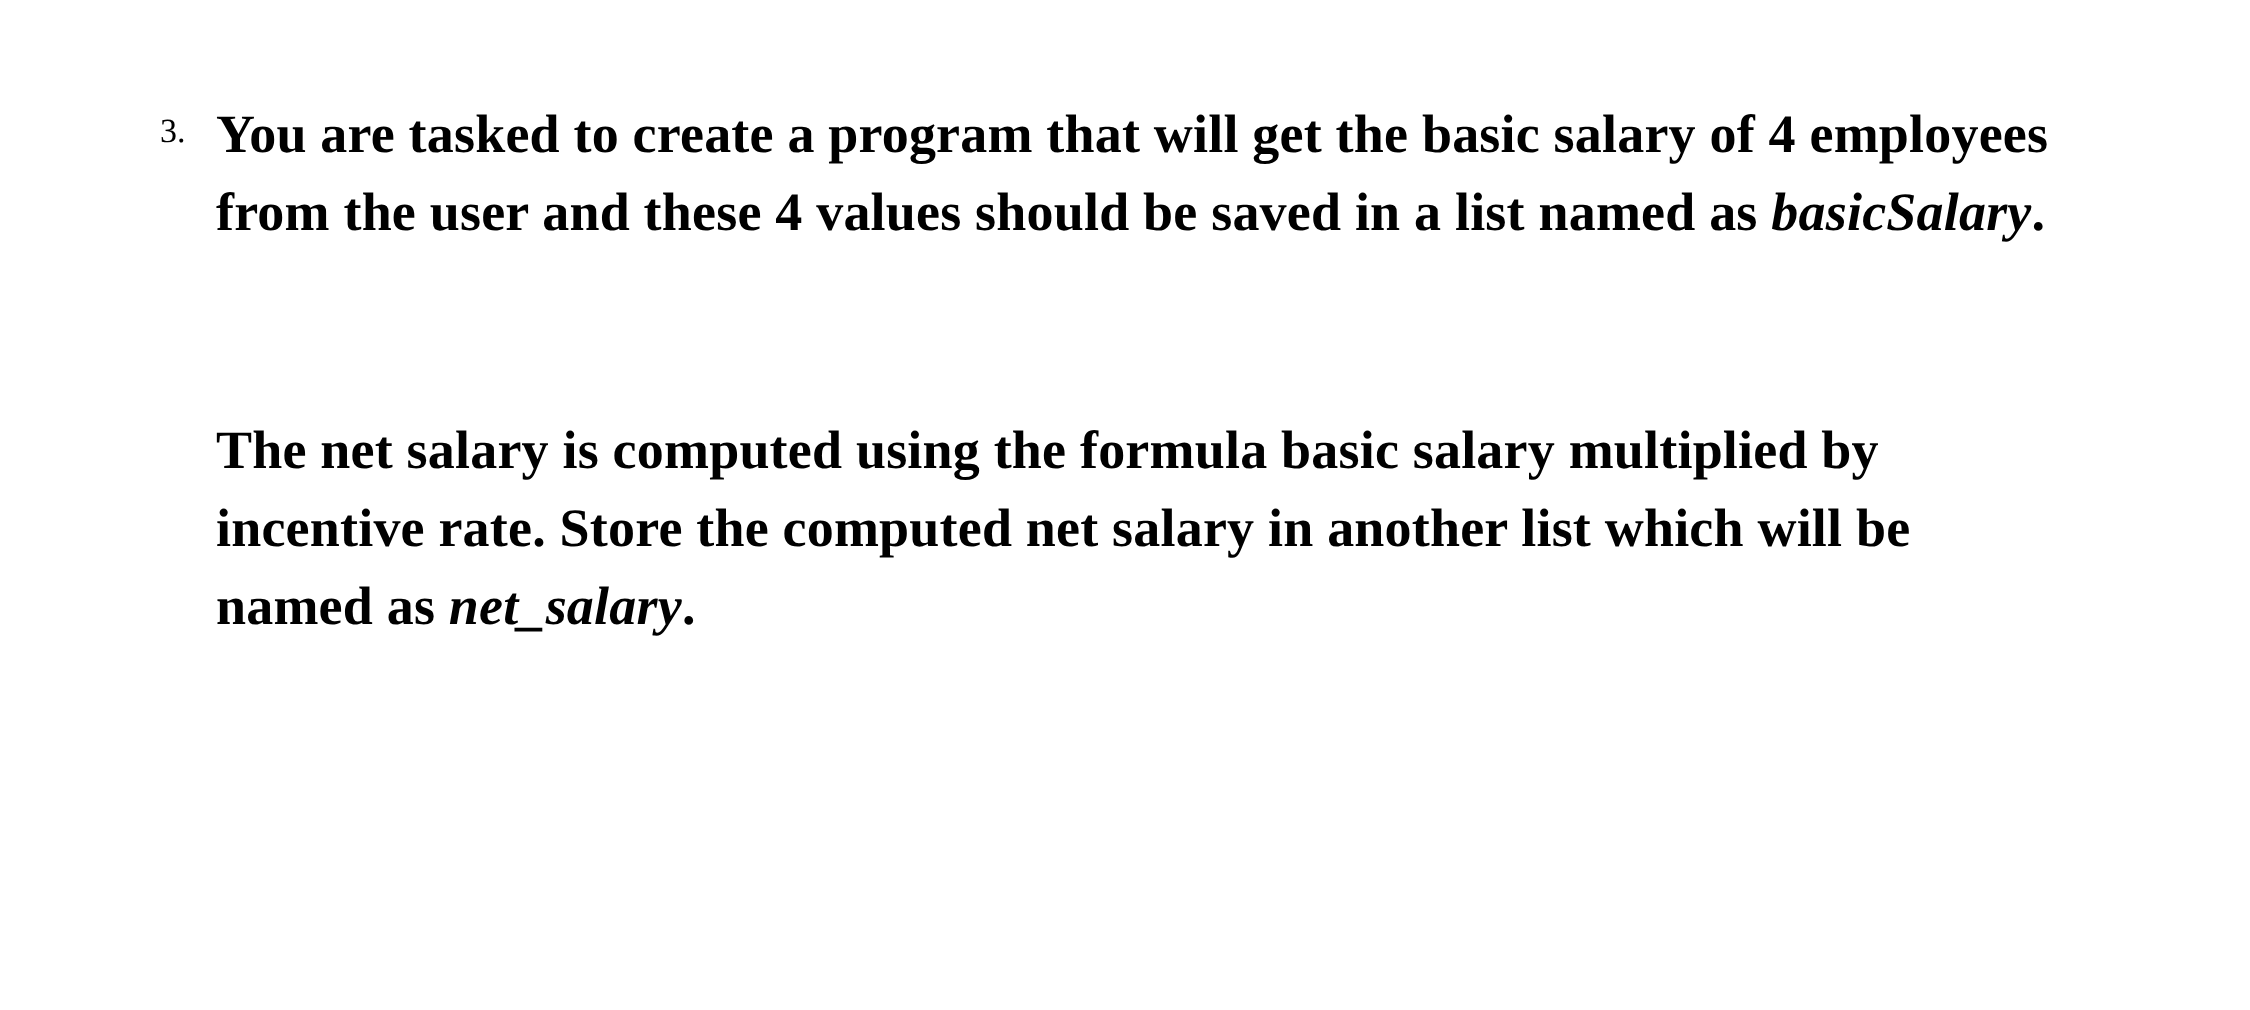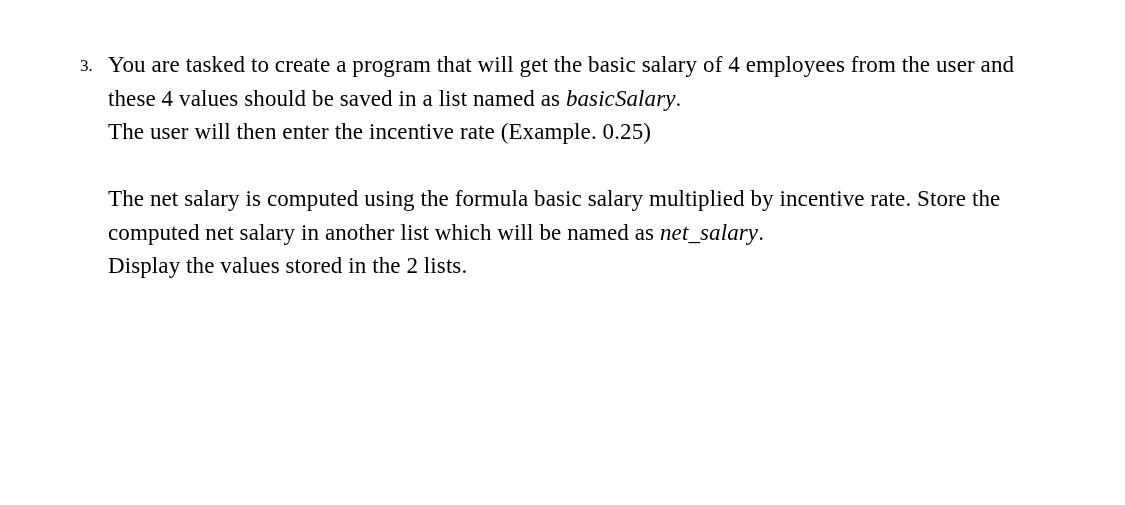--- a/index.html
+++ b/index.html
@@ -19,35 +19,34 @@
       align-items: flex-start;
     }
     .list-number {
       font-size: 17px;
       color: #000;
       margin-right: 8px;
       margin-top: 8px;
       min-width: 20px;
     }
     .content {
-      font-size: 23px;
-      font-weight: normal;
+      font-size: 27px;
+      font-weight: bold;
       color: #000;
       line-height: 1.46;
       letter-spacing: 0.1px;
     }
     .italic {
       font-style: italic;
     }
   </style>
 </head>
 <body>
 
 <div class="item">
   <span class="list-number">3.</span>
   <div class="content">
     <span>You are tasked to create a program that will get the basic salary of 4 employees from the user and these 4 values should be saved in a list named as </span><span class="italic">basicSalary</span><span>.</span><br>
-    <span>The user will then enter the incentive rate (Example. 0.25)</span><br>
+    <br>
     <br>
     <span>The net salary is computed using the formula basic salary multiplied by incentive rate. Store the computed net salary in another list which will be named as </span><span class="italic">net_salary</span><span>.</span><br>
-    <span>Display the values stored in the 2 lists.</span>
   </div>
 </div>
 
 </body></html>

